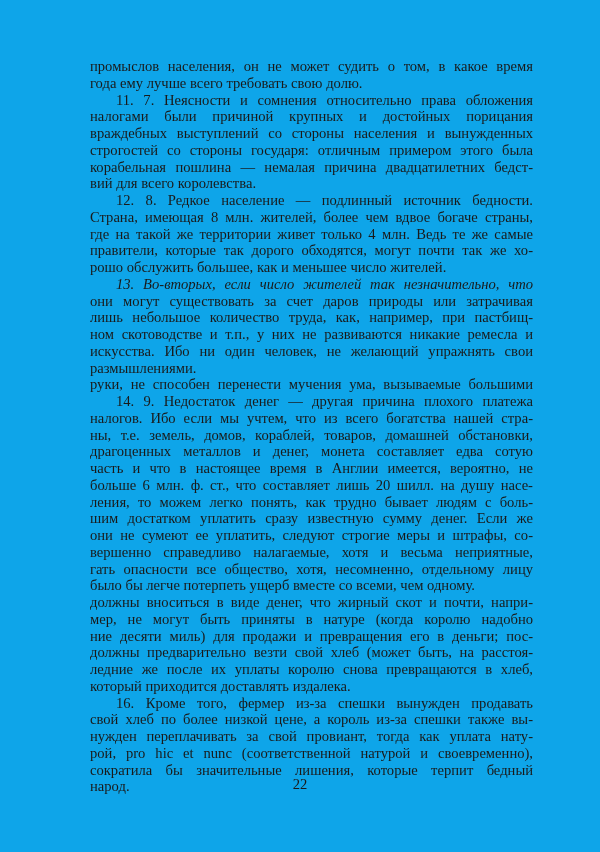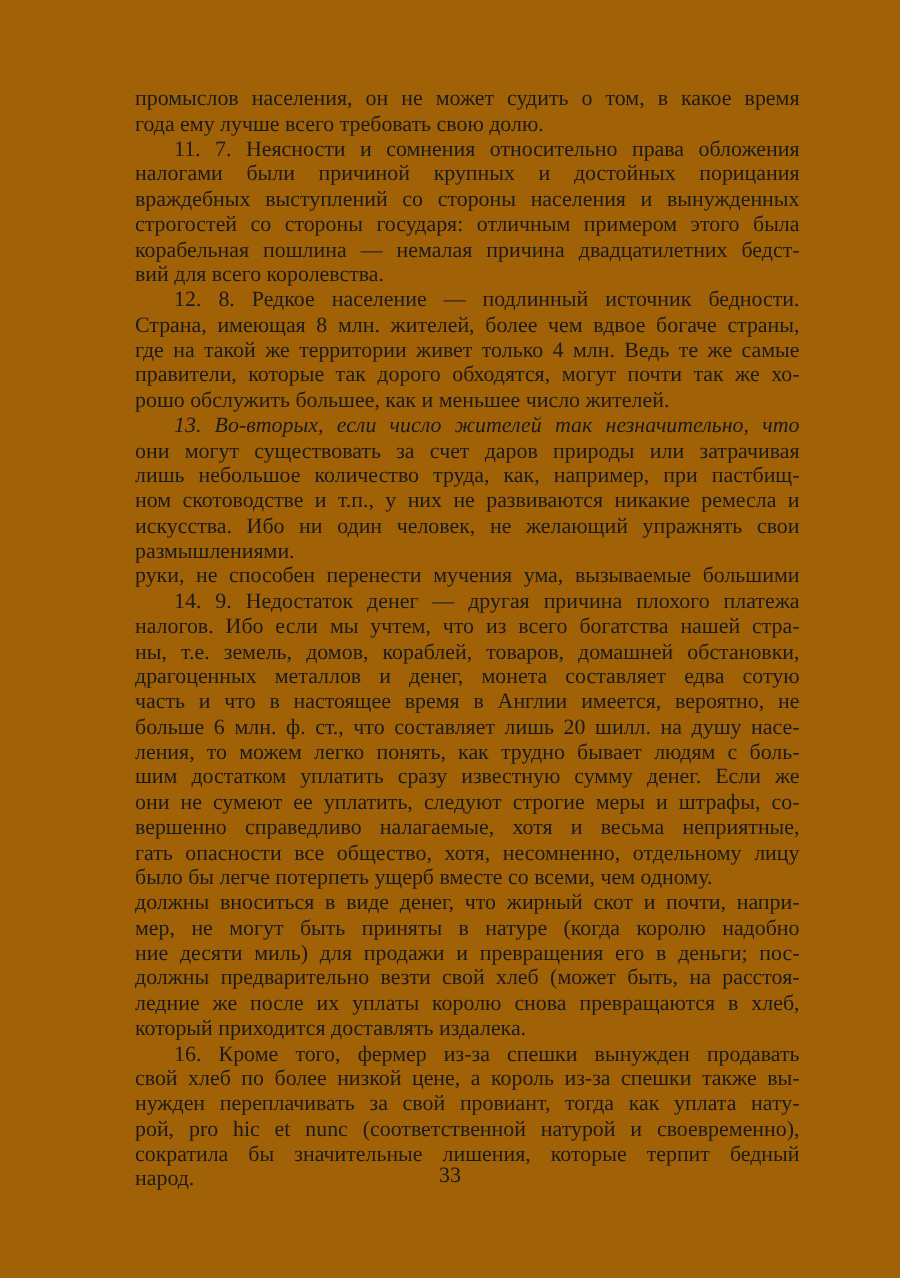--- a/index.html
+++ b/index.html
@@ -12,21 +12,21 @@
       height: 852px;
       position: relative;
       overflow: hidden;
     }
     .page {
       position: absolute;
       left: 0;
       top: 0;
       width: 600px;
       height: 852px;
-      background: #a16207;
+      background: #0ea5e9;
     }
     .text-block {
       position: absolute;
       left: 90px;
       top: 58px;
       width: 443px;
       font-family: "Liberation Serif", "DejaVu Serif", serif;
       font-size: 14.6px;
       line-height: 16.75px;
       color: #1a1a1a;
@@ -115,14 +115,14 @@
       </div>
       <div class="para">
         <span class="line" style="text-indent: 26px;">16. Кроме того, фермер из-за спешки вынужден продавать</span>
         <span class="line">свой хлеб по более низкой цене, а король из-за спешки также вы-</span>
         <span class="line">нужден переплачивать за свой провиант, тогда как уплата нату-</span>
         <span class="line">рой, pro hic et nunc (соответственной натурой и своевременно),</span>
         <span class="line">сократила бы значительные лишения, которые терпит бедный</span>
         <span class="line last">народ.</span>
       </div>
     </div>
-  <div class="page-number">33</div>
+  <div class="page-number">22</div>
 </div>
 
 </body></html>

